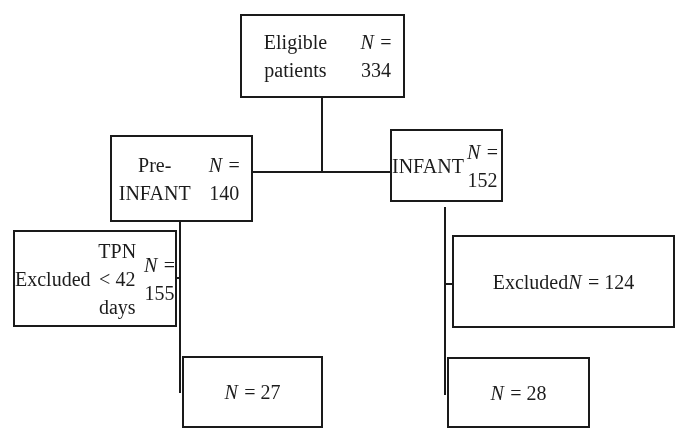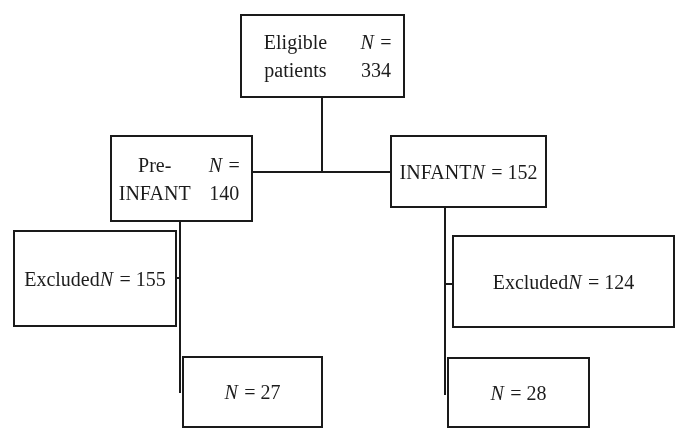--- a/index.html
+++ b/index.html
@@ -40,21 +40,21 @@
   }
   .nval { margin-left: 0.32em; }
   .connector {
     position: absolute;
     background: var(--line);
   }
 
   
   .b-eligible        { left: 240px; top: 14px;  width: 165px; height: 84px; }
   .b-pre-infant      { left: 110px; top: 135px; width: 143px; height: 87px; align-items: center; }
-  .b-infant          { left: 390px; top: 135px; width: 157px; height: 73px; }
+  .b-infant          { left: 390px; top: 129px; width: 113px; height: 73px; }
   .b-excluded-tpn    { left: 13px;  top: 230px; width: 164px; height: 97px; }
   .b-excluded-nr     { left: 452px; top: 235px; width: 223px; height: 93px; }
   .b-n27             { left: 182px; top: 356px; width: 141px; height: 72px; text-align: center; }
   .b-n28             { left: 447px; top: 357px; width: 143px; height: 71px; }
 
   
   .c-eligible-down   { left: 321px; top: 97px;  width: 2px;   height: 76px; }
   .c-horizontal      { left: 253px; top: 171px; width: 137px; height: 2px;  }
   .c-preinfant-down  { left: 179px; top: 204px; width: 2px;   height: 189px; }
   .c-tpn-nub         { left: 175px; top: 277px; width: 6px;   height: 2px;  }
@@ -83,20 +83,21 @@
     <div><em class="nvar">N</em><span class="nval">= 140</span></div>
   </div>
 
   <div class="box b-infant">
     <div>INFANT</div>
     <div><em class="nvar">N</em><span class="nval">= 152</span></div>
   </div>
 
   <div class="box b-excluded-tpn">
     <div>Excluded</div>
+    <div>TPN &lt; 42 days</div>
     <div><em class="nvar">N</em><span class="nval">= 155</span></div>
   </div>
 
   <div class="box b-excluded-nr">
     <div>Excluded</div>
     <div><em class="nvar">N</em><span class="nval">= 124</span></div>
   </div>
 
   <div class="box b-n27">
     <div><em class="nvar">N</em><span class="nval">= 27</span></div>

